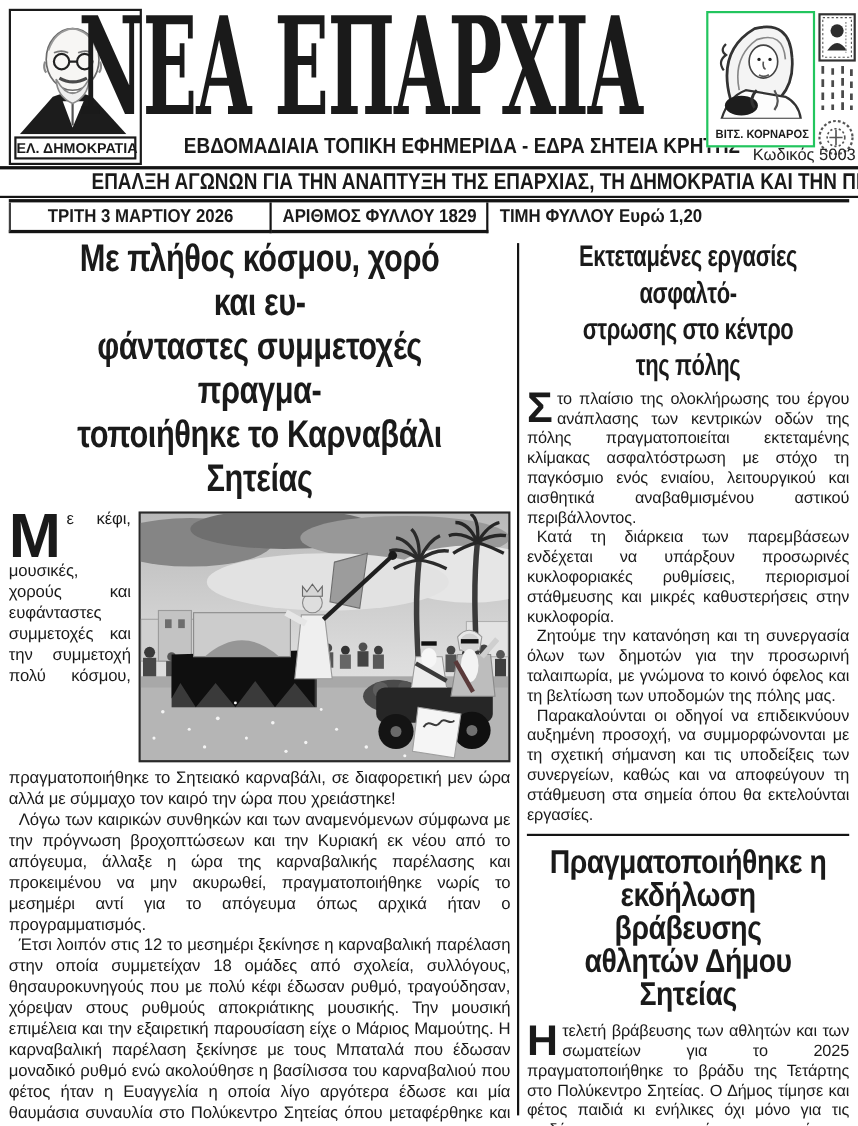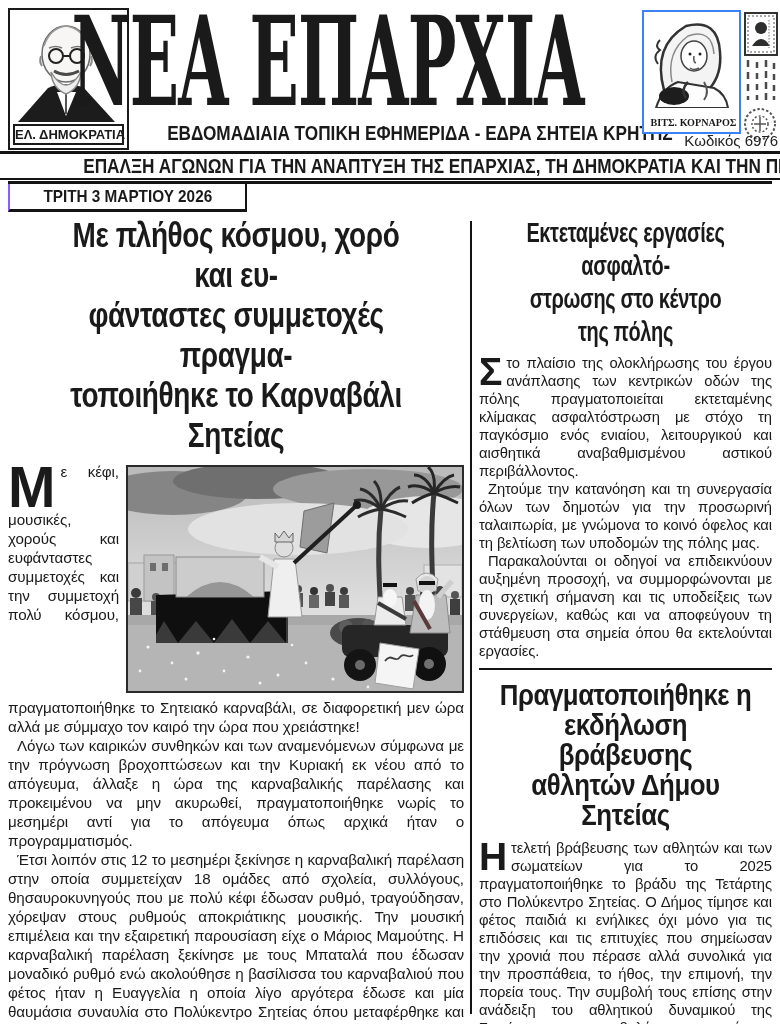--- a/index.html
+++ b/index.html
@@ -10,21 +10,21 @@
   }
   .abs{position:absolute;}
   
   #venizelos-box{left:8px;top:8px;width:117px;height:138px;border:2px solid #1a1a1a;background:#fff;}
   #venizelos-box svg{display:block;}
   .portrait-caption{
     position:absolute;left:3px;right:3px;bottom:3px;background:#fff;border:2px solid #1a1a1a;
     font-weight:bold;font-size:13px;text-align:center;line-height:17px;white-space:nowrap;
     transform-origin:50% 50%;
   }
-  #kornaros-box{left:642px;top:10px;width:95px;height:120px;border:2px solid #3b82f6;background:#fff;font-family:Liberation Serif, serif;}
+  #kornaros-box{left:642px;top:10px;width:95px;height:120px;border:2px solid #22c55e;background:#fff;}
   #kornaros-caption{border:none;bottom:1px;font-size:11px;transform:scaleX(.92);}
   #masthead-title{
     left:126px;top:4px;width:510px;height:114px;display:flex;align-items:center;justify-content:flex-end;
   }
   #masthead-title span{
     font-family:"DejaVu Serif","Liberation Serif",serif;font-weight:bold;font-size:78px;
     white-space:nowrap;transform:scale(0.83,1.58);letter-spacing:-1px;
   }
   #masthead-subtitle{
     left:126px;top:122px;width:510px;text-align:center;font-weight:bold;font-size:20px;
@@ -38,21 +38,21 @@
   .hrule{left:0;width:780px;background:#141414;}
   #rule-top{top:151px;height:3px;}
   #rule-mid{top:178px;height:2px;}
   #motto{left:0;top:153px;width:780px;text-align:center;font-weight:bold;font-size:21px;line-height:25px;}
   #motto span{display:inline-block;white-space:nowrap;transform:scaleX(.82);transform-origin:50% 50%;}
   
   #issue-bar{left:8px;top:181px;width:764px;display:flex;border-top:3px solid #141414;}
   .issue-cell{height:25px;line-height:25px;text-align:center;font-weight:bold;font-size:17px;
     border-bottom:3px solid #141414;border-right:2px solid #141414;overflow:visible;}
   .issue-cell span{display:inline-block;white-space:nowrap;transform:scaleX(.9);transform-origin:50% 50%;}
-  #issue-cell-date{width:235px;border-left:2px solid #8b5cf6;}
+  #issue-cell-date{width:235px;border-left:2px solid #404040;}
   #issue-cell-volume{width:135px;}
   #issue-cell-issue{width:195px;}
   #issue-cell-price{width:197px;border-right:none;border-bottom:none;}
   
   #left-col{left:8px;top:215px;width:456px;}
   #column-divider{left:470px;top:221px;width:2px;height:793px;background:#141414;}
   #right-col{left:479px;top:217px;width:293px;}
   h1,h2,h3{margin:0;font-weight:bold;}
   #lead-headline{
     font-size:35px;line-height:40px;text-align:center;white-space:pre-line;
@@ -145,30 +145,32 @@
   </div>
   <div id="postmark">
     <svg width="36" height="36" viewBox="0 0 36 36">
       <circle cx="18" cy="18" r="15" fill="none" stroke="#555" stroke-width="2" stroke-dasharray="2.5,2"></circle>
       <circle cx="18" cy="18" r="8" fill="none" stroke="#555" stroke-width="1.5" stroke-dasharray="2,2"></circle>
       <line x1="18" y1="11" x2="18" y2="25" stroke="#555" stroke-width="1.5"></line>
       <line x1="12" y1="18" x2="24" y2="18" stroke="#555" stroke-width="1.5"></line>
     </svg>
   </div>
 </div>
-<div class="abs" id="postal-code">Κωδικός 6976</div>
+<div class="abs" id="postal-code">Κωδικός 5003</div>
 
 <div class="abs hrule" id="rule-top"></div>
 <div class="abs" id="motto">
   <span>ΕΠΑΛΞΗ ΑΓΩΝΩΝ ΓΙΑ ΤΗΝ ΑΝΑΠΤΥΞΗ ΤΗΣ ΕΠΑΡΧΙΑΣ, ΤΗ ΔΗΜΟΚΡΑΤΙΑ ΚΑΙ ΤΗΝ ΠΡΟΟΔΟ</span>
 </div>
 <div class="abs hrule" id="rule-mid"></div>
 
 <div class="abs" id="issue-bar">
   <div class="issue-cell" id="issue-cell-date"><span>ΤΡΙΤΗ 3 ΜΑΡΤΙΟΥ 2026</span></div>
+  <div class="issue-cell" id="issue-cell-issue"><span>ΑΡΙΘΜΟΣ ΦΥΛΛΟΥ 1829</span></div>
+  <div class="issue-cell" id="issue-cell-price"><span>ΤΙΜΗ ΦΥΛΛΟΥ Ευρώ 1,20</span></div>
 </div>
 
 <div class="abs" id="left-col">
   <h1 id="lead-headline">Με πλήθος κόσμου, χορό και ευ-
 φάνταστες συμμετοχές πραγμα-
 τοποιήθηκε το Καρναβάλι Σητείας</h1>
   <div class="body-text">
     <div id="carnival-photo">
       <svg width="334" height="224" viewBox="0 0 334 224">
         <defs>
@@ -299,20 +301,21 @@
 </div>
 
 <div class="abs" id="column-divider"></div>
 
 <div class="abs" id="right-col">
   <section>
     <h2 id="asphalt-headline">Εκτεταμένες εργασίες ασφαλτό-
 στρωσης στο κέντρο της πόλης</h2>
     <div class="body-text">
       <p><span class="dropcap-sm">Σ</span><span>το πλαίσιο της ολοκλήρωσης του έργου ανάπλασης των κεντρικών οδών της πόλης πραγματοποιείται εκτεταμένης κλίμακας ασφαλτόστρωση με στόχο τη παγκόσμιο ενός ενιαίου, λειτουργικού και αισθητικά αναβαθμισμένου αστικού περιβάλλοντος.</span></p>
+      <p class="indent">Κατά τη διάρκεια των παρεμβάσεων ενδέχεται να υπάρξουν προσωρινές κυκλοφοριακές ρυθμίσεις, περιορισμοί στάθμευσης και μικρές καθυστερήσεις στην κυκλοφορία.</p>
       <p class="indent">Ζητούμε την κατανόηση και τη συνεργασία όλων των δημοτών για την προσωρινή ταλαιπωρία, με γνώμονα το κοινό όφελος και τη βελτίωση των υποδομών της πόλης μας.</p>
       <p class="indent">Παρακαλούνται οι οδηγοί να επιδεικνύουν αυξημένη προσοχή, να συμμορφώνονται με τη σχετική σήμανση και τις υποδείξεις των συνεργείων, καθώς και να αποφεύγουν τη στάθμευση στα σημεία όπου θα εκτελούνται εργασίες.</p>
     </div>
   </section>
 
   <hr id="section-divider">
 
   <section>
     <h2 id="awards-headline">Πραγματοποιήθηκε η
 εκδήλωση βράβευσης

